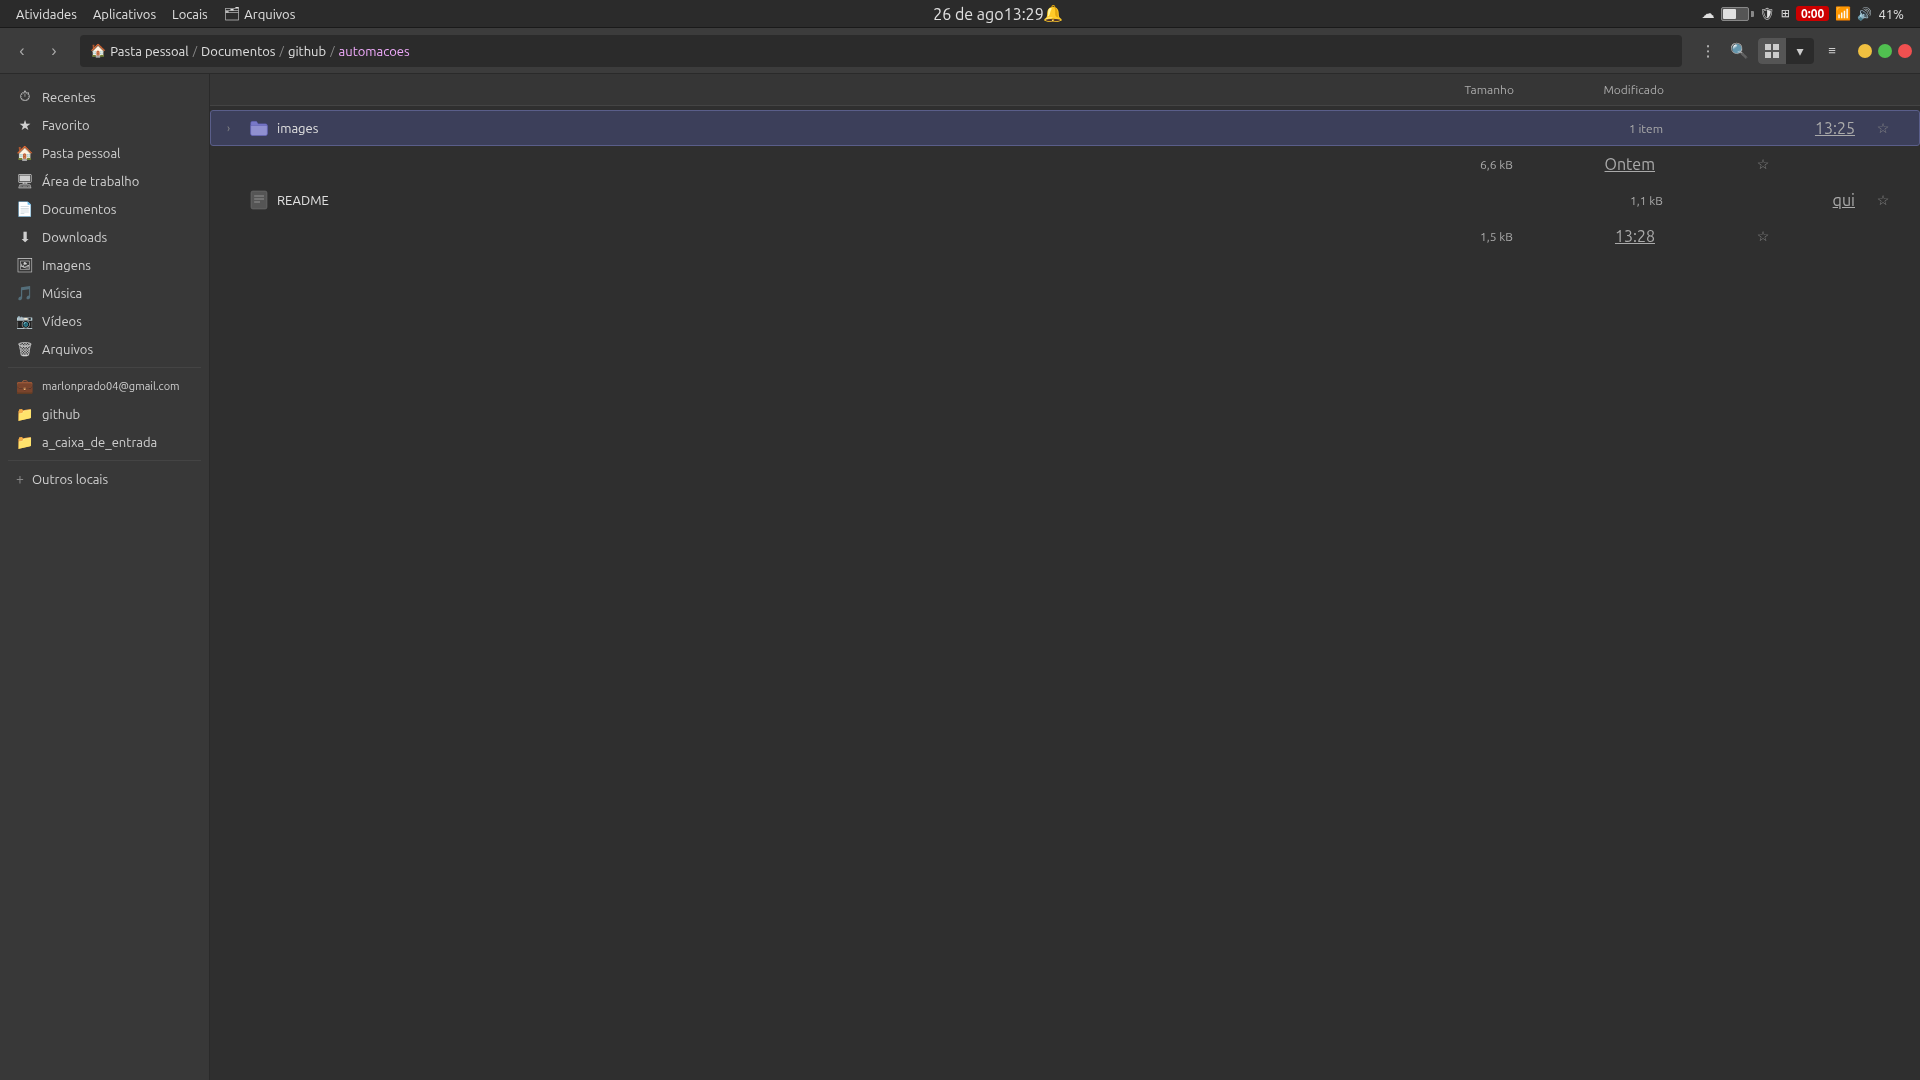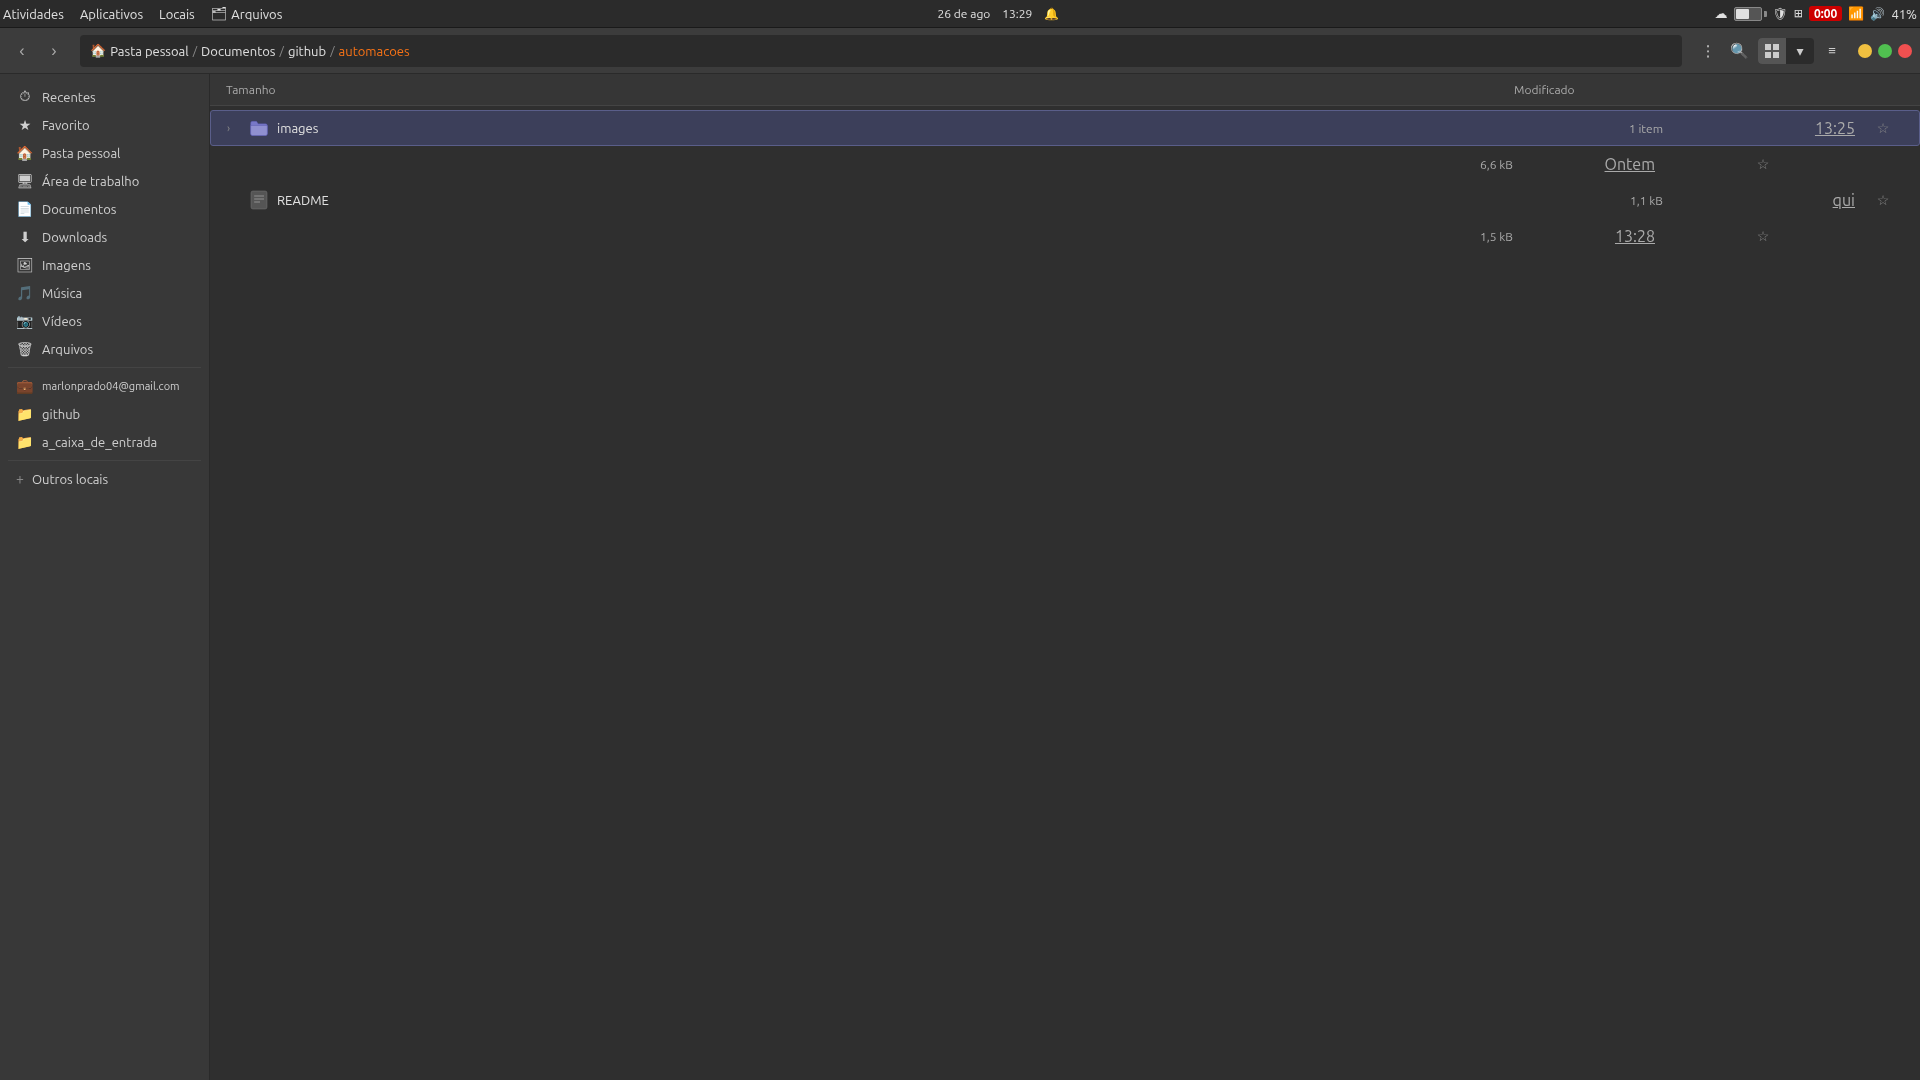--- a/index.html
+++ b/index.html
@@ -13,39 +13,39 @@
       overflow: hidden;
     }
 
     
     .system-bar {
       background: #2b2b2b;
       height: 28px;
       display: flex;
       align-items: center;
       justify-content: space-between;
-      padding: 0 3px;
+      padding: 0 16px;
       border-bottom: 1px solid #1a1a1a;
     }
     .system-bar-left {
       display: flex;
       gap: 16px;
       align-items: center;
     }
     .system-bar-left span {
       font-size: 13px;
       color: #e0e0e0;
       cursor: pointer;
     }
     .system-bar-center {
-      font-size: 12px;
+      font-size: 16px;
       color: #e0e0e0;
       display: flex;
-      align-items: center;
-      gap: 12px;
+      align-items: flex-end;
+      gap: 0;
     }
     .system-bar-right {
       display: flex;
       align-items: center;
       gap: 6px;
     }
     .battery-indicator {
       display: flex;
       align-items: center;
       gap: 2px;
@@ -128,21 +128,21 @@
     .breadcrumb-item {
       color: #e0e0e0;
       font-size: 13px;
       cursor: pointer;
     }
     .breadcrumb-sep {
       color: #888;
       font-size: 12px;
     }
     .breadcrumb-current {
-      color: #f97316;
+      color: #f0abfc;
       font-weight: normal;
     }
     .home-icon {
       font-size: 13px;
       color: #aaa;
     }
 
     .toolbar-actions {
       display: flex;
       align-items: center;
@@ -237,21 +237,21 @@
       background: #363636;
       height: 32px;
     }
     .file-header-col {
       font-size: 12px;
       color: #aaa;
       display: flex;
       align-items: center;
       gap: 4px;
     }
-    .file-header-col.right { }
+    .file-header-col.right { justify-content: flex-end; }
 
     
     .file-list {
       flex: 1;
       overflow-y: auto;
       padding: 4px 0;
     }
     .file-row {
       display: grid;
       grid-template-columns: 1fr 150px 200px 40px;

